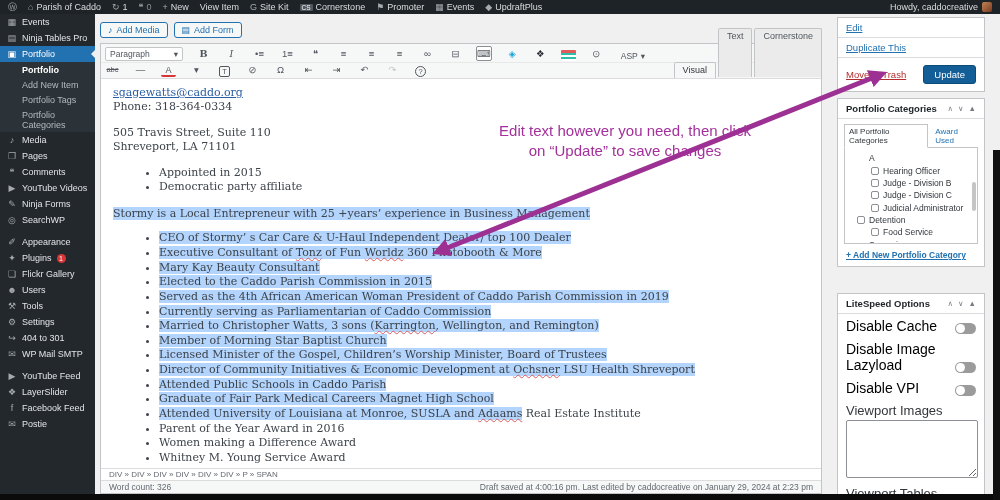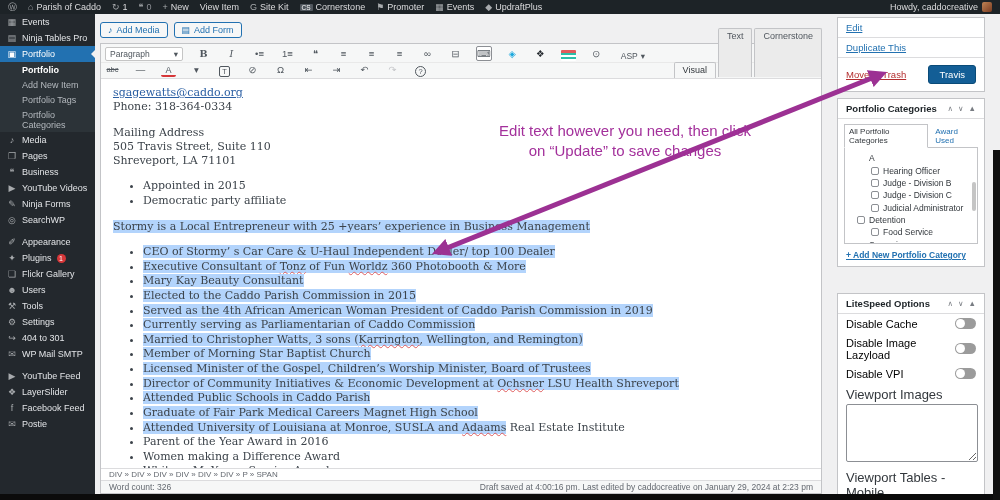--- a/index.html
+++ b/index.html
@@ -68,21 +68,21 @@
   .asp-select { display:flex; align-items:center; gap:3px; font-size:8.5px; color:#50575e; padding:0 4px; cursor:pointer; }
   .tb-spacer { flex:1; }
 
   
   .content { flex:1; overflow:hidden; padding:7px 12px; font-family:"DejaVu Serif",serif;
     font-size:11px; line-height:1.24; color:#3c434a; cursor:text; }
   .content a { color:#2b5fa3; text-decoration:underline; }
   .p-phone { margin-bottom:13px; }
   .addr { margin-bottom:12px; }
   ul.edlist { padding-left:30px; margin:11px 0 12px; }
-  ul.edlist li { margin-bottom:1px; }
+  ul.edlist li { margin-bottom:1px;margin-left:16px; }
   .intro { margin:13px 0 7px; }
   .hl { background:#b3d4fc; }
   .sq { text-decoration:underline wavy #e05d5d 1px; text-decoration-skip-ink:none; }
   .crumbbar { flex:none; height:12px; border-top:1px solid #dcdcde; background:#fff; font-size:8px;
     color:#646970; padding:1px 8px; }
   .statusbar { flex:none; height:13px; border-top:1px solid #dcdcde; background:#f6f7f7;
     display:flex; justify-content:space-between; align-items:center; font-size:8.5px; color:#646970; padding:0 8px; }
 
   
   .rightcol { position:absolute; left:837px; top:17px; width:172px; height:486px; }
@@ -105,21 +105,21 @@
   .cat-listwrap { margin:0 6px; border:1px solid #c3c4c7; height:97px; overflow:hidden;
     position:relative; padding:4px 0 0; font-size:8.5px; color:#32373c; background:#fff; }
   .cat-item { display:flex; align-items:center; gap:4px; padding:1.2px 4px; }
   .cat-item .chk { width:8px; height:8px; border:1px solid #8c8f94; border-radius:2px; background:#fff; flex:none; cursor:pointer; }
   .cat-item.ind1 { padding-left:12px; }
   .cat-item.ind2 { padding-left:26px; }
   .cat-item.ind2b { padding-left:24px; }
   .cat-scroll { position:absolute; right:1px; top:36%; width:4px; height:30%; background:#c5c5c5; border-radius:2px; cursor:pointer; }
   .cat-add { padding:6px 8px; font-size:8.5px; font-weight:bold; color:#2271b1; text-decoration:underline; cursor:pointer; }
   .lite { top:276px; height:210px; }
-  .lite-row { display:flex; justify-content:space-between; align-items:center; padding:3.5px 8px; font-size:11px; }
+  .lite-row { display:flex; justify-content:space-between; align-items:flex-end; padding:3.5px 8px; font-size:14px; }
   .toggle { width:21px; height:11px; border-radius:6px; background:#9b9b9b; position:relative; flex:none; cursor:pointer; }
   .toggle::after { content:""; position:absolute; left:1px; top:1px; width:9px; height:9px; border-radius:50%; background:#fff; }
   .lite-label { padding:4px 8px 2px; font-size:13px; color:#32373c; }
   .lite-ta { display:block; width:132px; margin:0 8px 4px; height:58px; border:1px solid #8c8f94;
     border-radius:2px; resize:both; font-size:9px; }
   .lite-ta.mobile { height:46px; }
 
   
   .arrow-overlay { position:absolute; left:0; top:0; width:1000px; height:500px; pointer-events:none; z-index:40; }
   .annotation { position:absolute; left:440px; top:121px; width:370px; text-align:center;
@@ -248,21 +248,21 @@
     </div>
 
     <div class="sb-item item">
       <span class="sb-icon">❐</span>
       <span class="sb-label">Pages</span>
 
     </div>
 
     <div class="sb-item item">
       <span class="sb-icon">❝</span>
-      <span class="sb-label">Business</span>
+      <span class="sb-label">Comments</span>
 
     </div>
 
     <div class="sb-item item">
       <span class="sb-icon">▶</span>
       <span class="sb-label">YouTube Videos</span>
 
     </div>
 
     <div class="sb-item item">
@@ -457,21 +457,20 @@
         
           <span class="tb-icon circle">?</span>
         </div>
     </div>
 
     <div class="content">
       <p><a>sgagewatts@caddo.org</a></p>
       <p class="p-phone">Phone: 318-364-0334</p>
       <div class="addr">
 
-      <div>Mailing Address</div>
           <div>505 Travis Street, Suite 110</div>
           <div>Shreveport, LA 71101</div>
         </div>
       <ul class="edlist">
 
       <li>Appointed in 2015</li>
           <li>Democratic party affiliate</li>
         </ul>
       <p class="intro"><span class="hl wrapword">Stormy is a Local Entrepreneur with 25 +years’ experience in Business Management</span></p>
       <ul class="edlist">
@@ -519,21 +518,21 @@
   </div>
 </div>
 
 <div class="rightcol">
 
   <div class="panel pubbox">
     <div class="pub-row"><a>Edit</a></div>
     <div class="pub-row"><a>Duplicate This</a></div>
     <div class="pub-actions">
       <span class="trash-link">Move to Trash</span>
-      <button class="update-btn">Travis</button>
+      <button class="update-btn">Update</button>
     </div>
   </div>
 
   <div class="panel cat">
     <div class="panel-h">
       <span>Portfolio Categories</span>
       <span class="panel-ctls">
         <span>∧</span>
         <span>∨</span>
         <span>▲</span>

